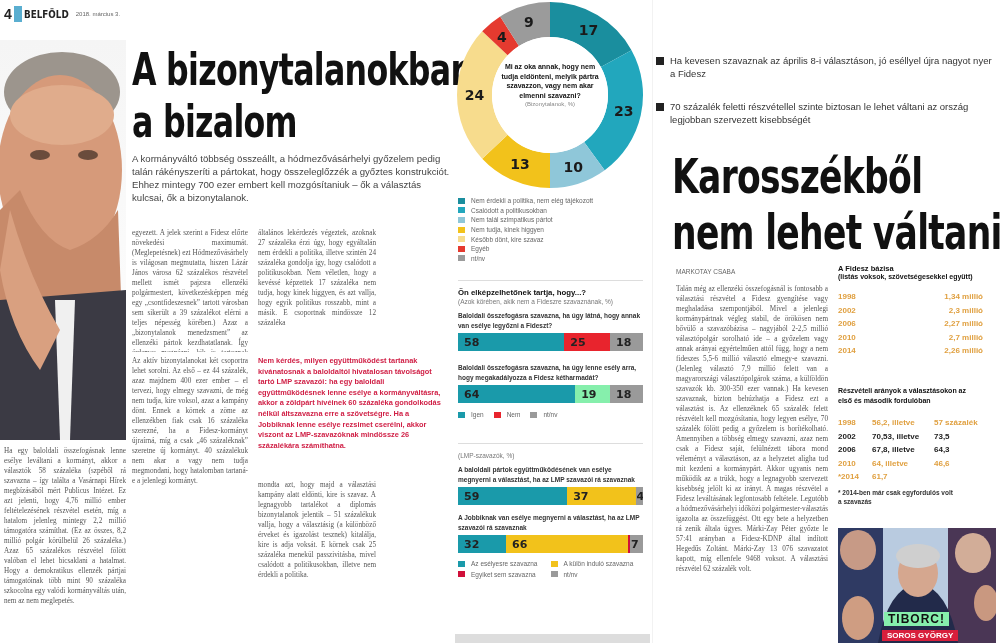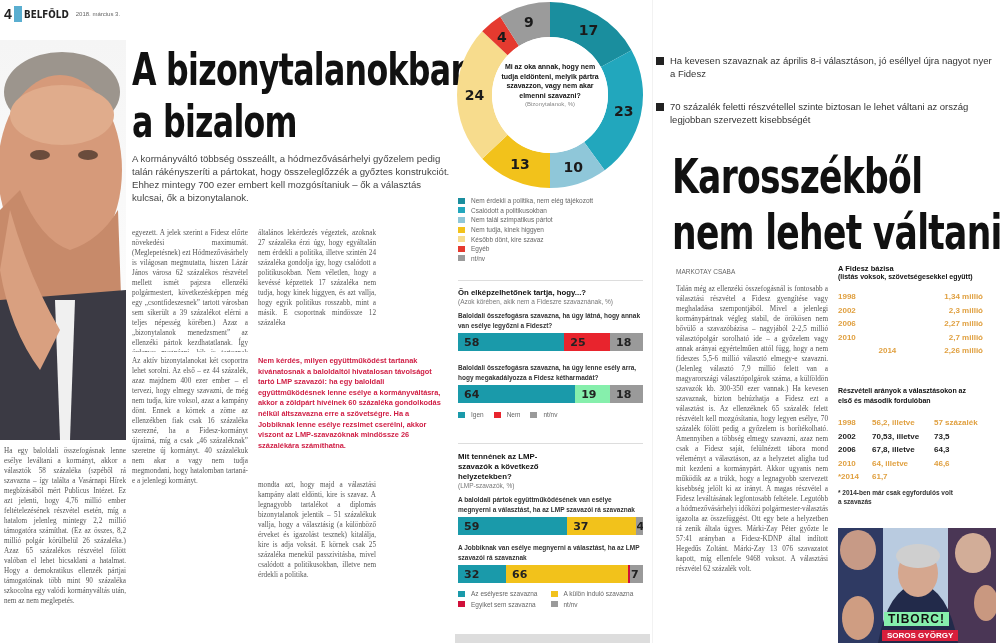--- a/index.html
+++ b/index.html
@@ -143,21 +143,20 @@
       </div>
       <div class="legend-row">
         <span class="sw" style="background: rgb(154, 154, 154);"></span>
         <span>nt/nv</span>
       </div>
     </div>
 </div>
 <div class="abs" style="left:458px;top:443px;width:185px;height:1px;background:#ddd;"></div>
 
 <div class="abs" style="left:458px;top:452px;width:185px;">
-  <div class="q-title" style="width:110px;">Mit tennének az LMP-szavazók a következő helyzetekben?</div>
   <div class="q-sub">(LMP-szavazók, %)</div>
   <div class="q-text" style="margin-top:6px;">A baloldali pártok együttműködésének van esélye megnyerni a választást, ha az LMP szavazói rá szavaznak</div>
   <div class="bar" id="bar-2-0" style="margin-top:3px;">
       <div style="width: 59%; background: rgb(26, 154, 170);">59</div>
       <div style="width: 37%; background: rgb(242, 194, 27);">37</div>
       <div style="width: 4%; background: rgb(154, 154, 154); padding-left: 1px;">4</div>
     </div>
   <div class="q-text" style="margin-top:8px;">A Jobbiknak van esélye megnyerni a választást, ha az LMP szavazói rá szavaznak</div>
   <div class="bar" id="bar-2-1" style="margin-top:3px;">
       <div style="width: 26%; background: rgb(26, 154, 170);">32</div>
@@ -212,21 +211,21 @@
         <span>2,3 millió</span>
       </div>
       <div class="tbl-row orange" style="justify-content: space-between; width: 145px;">
         <span>2006</span>
         <span>2,27 millió</span>
       </div>
       <div class="tbl-row orange" style="justify-content: space-between; width: 145px;">
         <span>2010</span>
         <span>2,7 millió</span>
       </div>
-      <div class="tbl-row orange" style="justify-content: flex-end; width: 145px; gap: 48px;">
+      <div class="tbl-row orange" style="justify-content: space-between; width: 145px; gap: 48px;">
         <span>2014</span>
         <span>2,26 millió</span>
       </div>
     </div>
 </div>
 
 <div class="abs" style="left:838px;top:386px;width:158px;">
   <div style="font-size:7px;font-weight:bold;color:#111;line-height:10px;width:130px;">Részvételi arányok a választásokon az első és második fordulóban</div>
   <div id="turnout-rows" style="margin-top:10px;">
       <div class="tbl-row orange">

